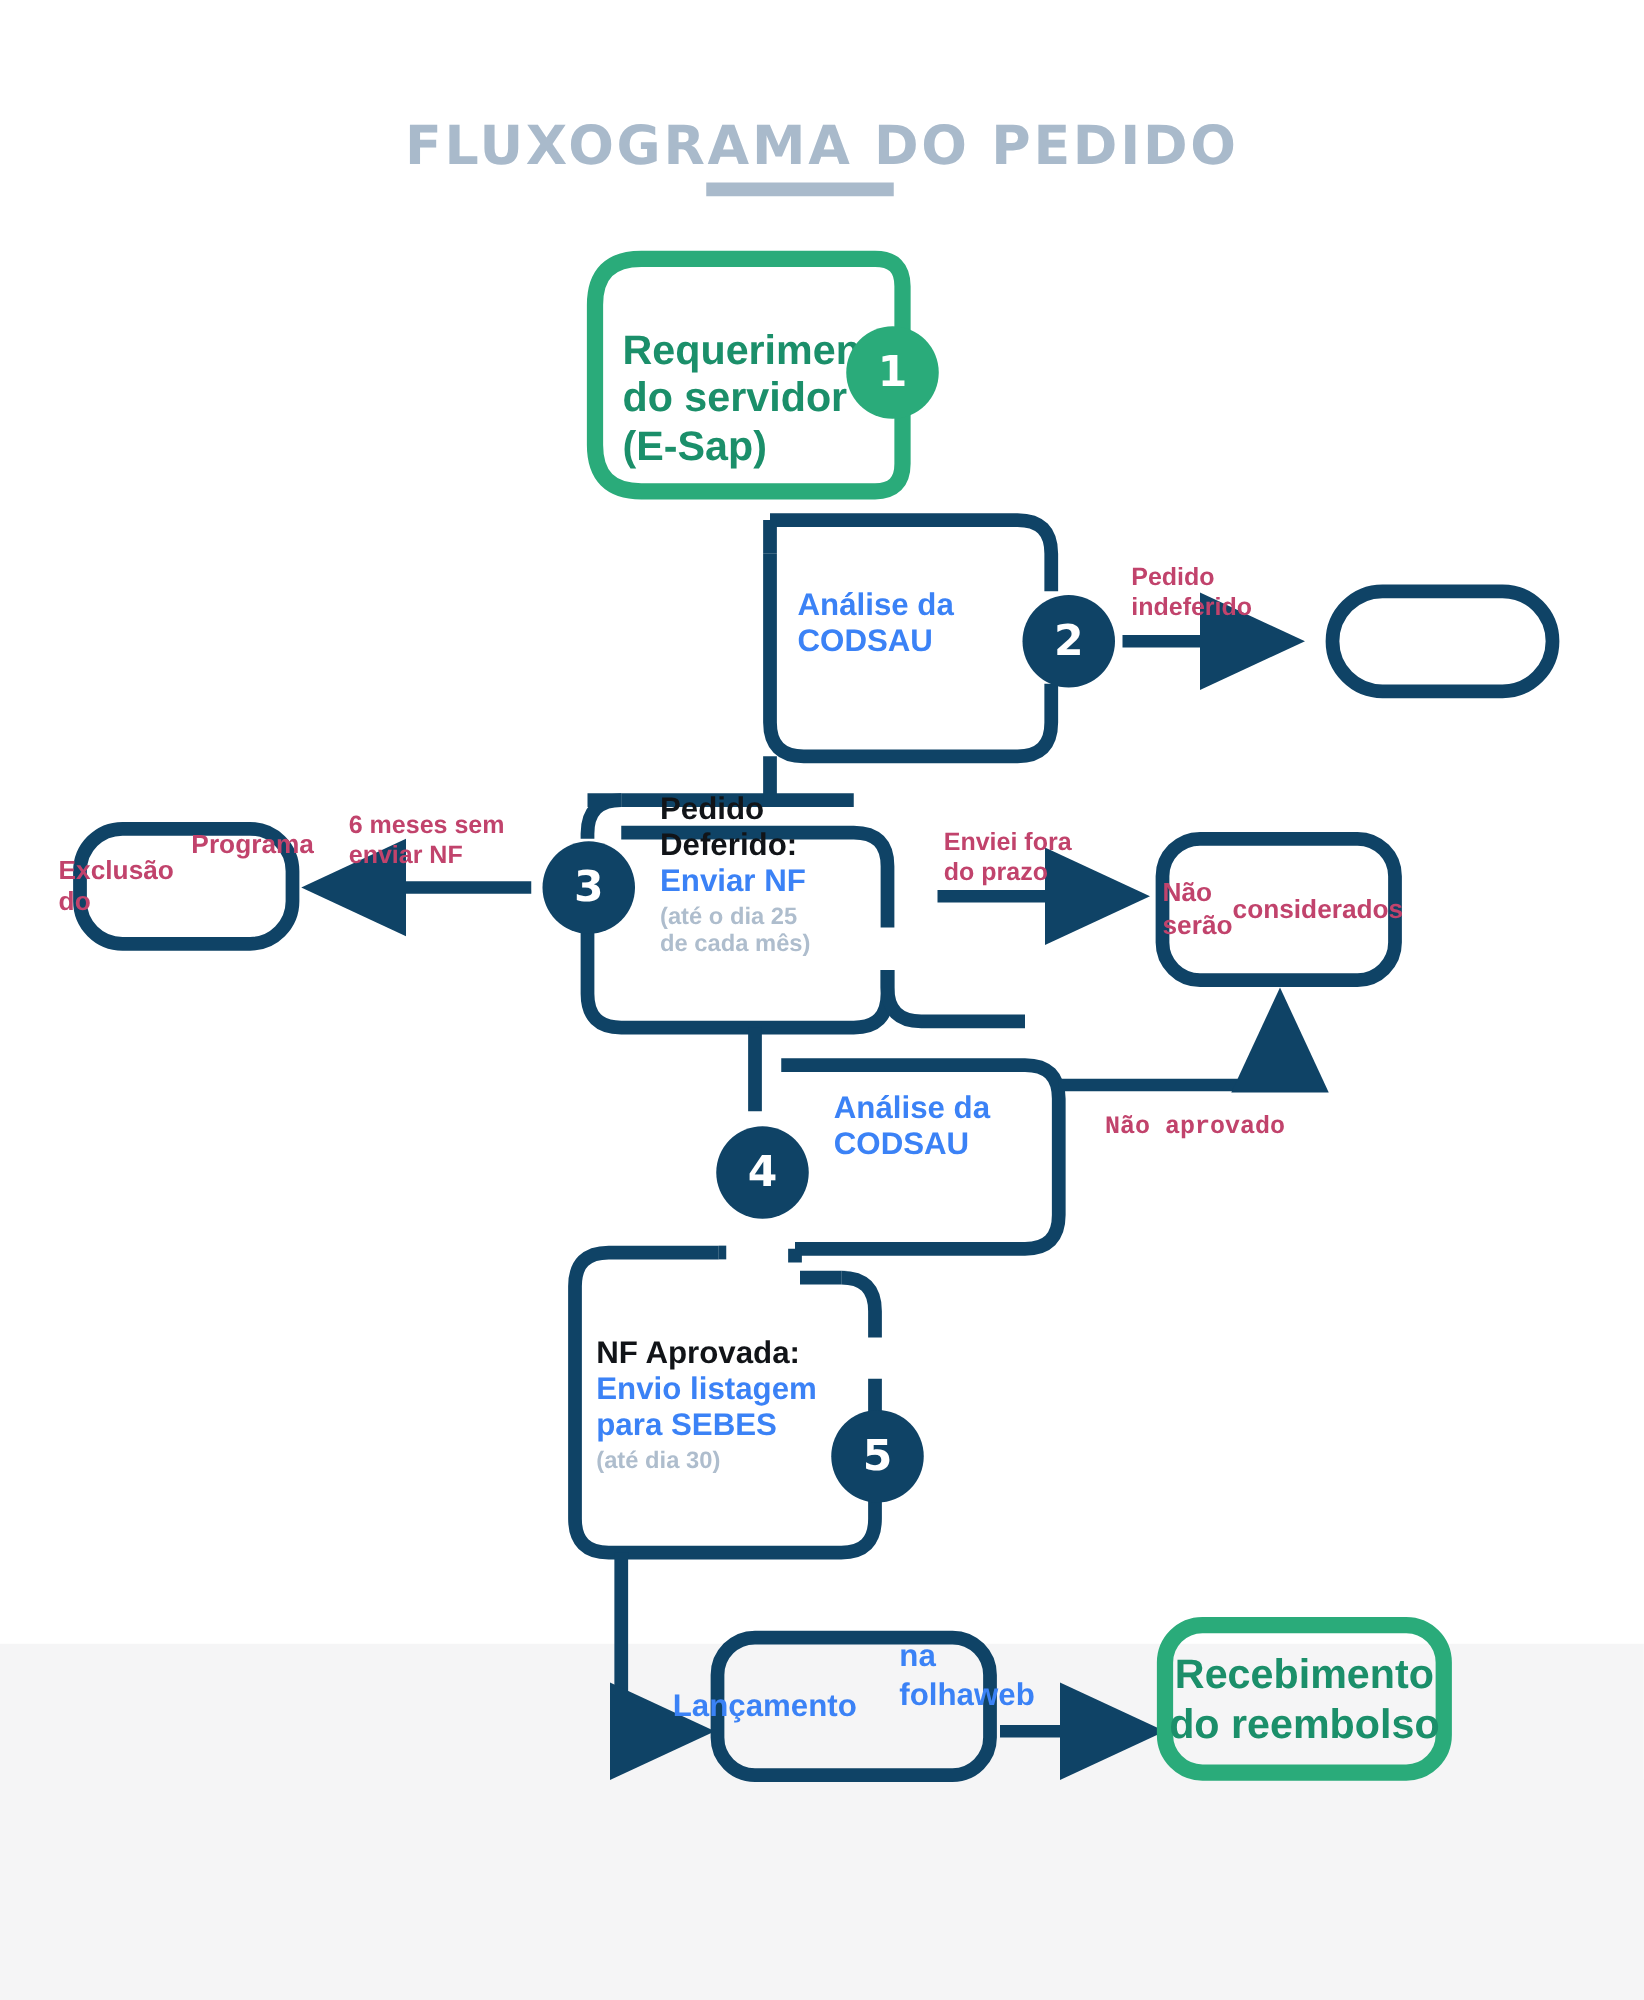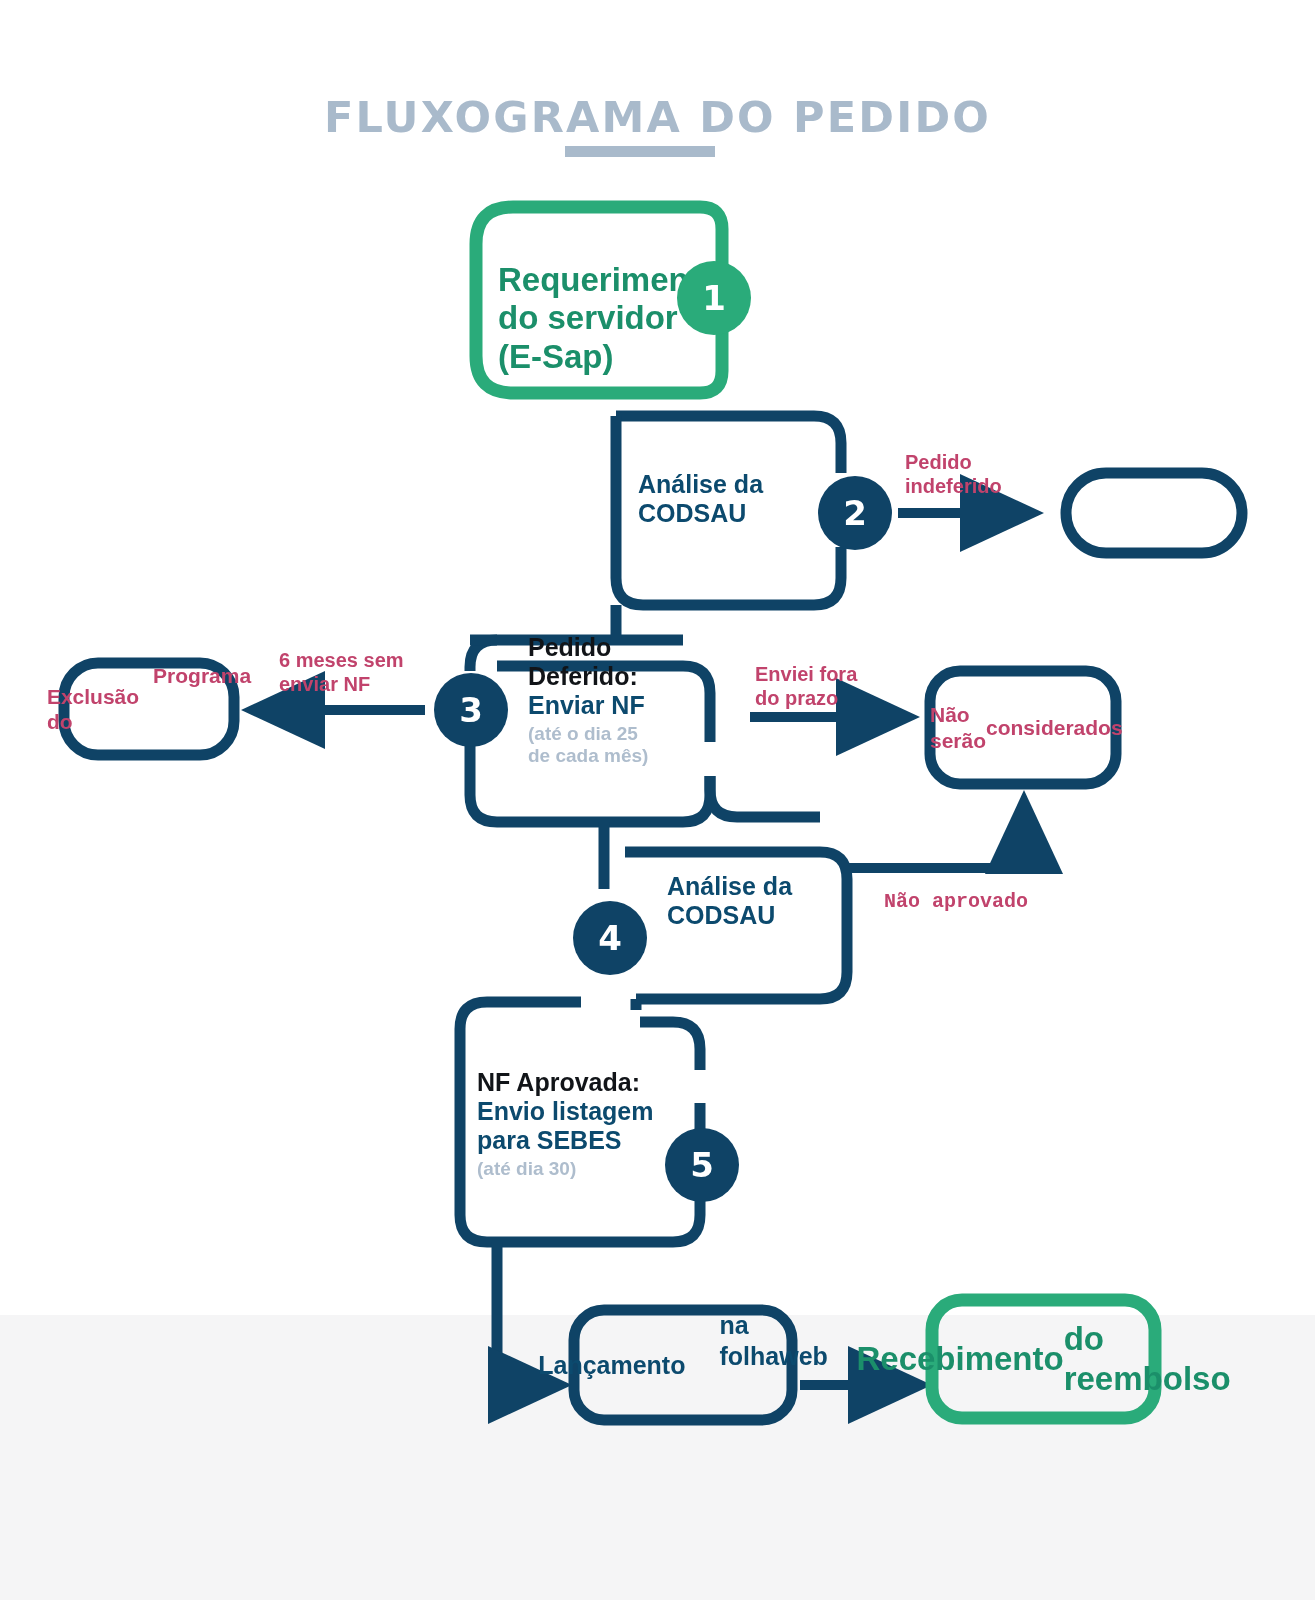--- a/index.html
+++ b/index.html
@@ -16,21 +16,21 @@
   .title{
     left:0;top:92px;width:1315px;text-align:center;
     font-size:43px;font-weight:800;letter-spacing:2.2px;
     color:#a9bacb;font-family:"DejaVu Sans",sans-serif;
   }
   .title-rule{
     position:absolute;left:565px;top:146px;width:150px;height:11px;background:#a9bacb;
   }
   .node-label{position:absolute;line-height:1.16;}
   .green-txt{color:#1b8f6a;font-weight:700;font-size:33px;}
-  .gray-txt{color:#0c4a6e;font-weight:800;font-size:25px;}
+  .gray-txt{color:#3b82f6;font-weight:800;font-size:25px;}
   .black-txt{color:#111418;font-weight:800;font-size:25px;}
   .pink-txt{color:#c1436c;font-weight:800;font-size:21px;}
   .small-gray{color:#aebdcd;font-weight:700;font-size:19px;}
   .edge-label{position:absolute;color:#c1436c;font-weight:600;font-size:20px;line-height:1.22;}
   .badge{
     position:absolute;border-radius:50%;
     display:flex;align-items:center;justify-content:center;
     color:#ffffff;font-weight:800;font-family:"DejaVu Sans",sans-serif;
   }
   .badge-navy{background:#0f4366;}
@@ -187,18 +187,18 @@
   </div>
   <div class="badge badge-navy" style="left:665px;top:1128px;width:74px;height:74px;font-size:34px;">
     <span>5</span>
   </div>
 
   <div class="txt" style="left:574px;top:1310px;width:218px;height:110px;display:flex;align-items:center;justify-content:center;line-height:1.22;">
     <span class="gray-txt">Lançamento</span>
     <span class="gray-txt" style="align-self:flex-start;margin-left:34px;">na folhaweb</span>
   </div>
 
-  <div class="txt" style="left:932px;top:1300px;width:223px;height:118px;display:flex;align-items:center;justify-content:center;line-height:1.22;">
+  <div class="txt" style="left:932px;top:1300px;width:223px;height:118px;display:flex;flex-direction:column;align-items:center;justify-content:center;line-height:1.22;">
     <span class="green-txt">Recebimento</span>
     <span class="green-txt">do reembolso</span>
   </div>
 
 </div>
 
 </body></html>

